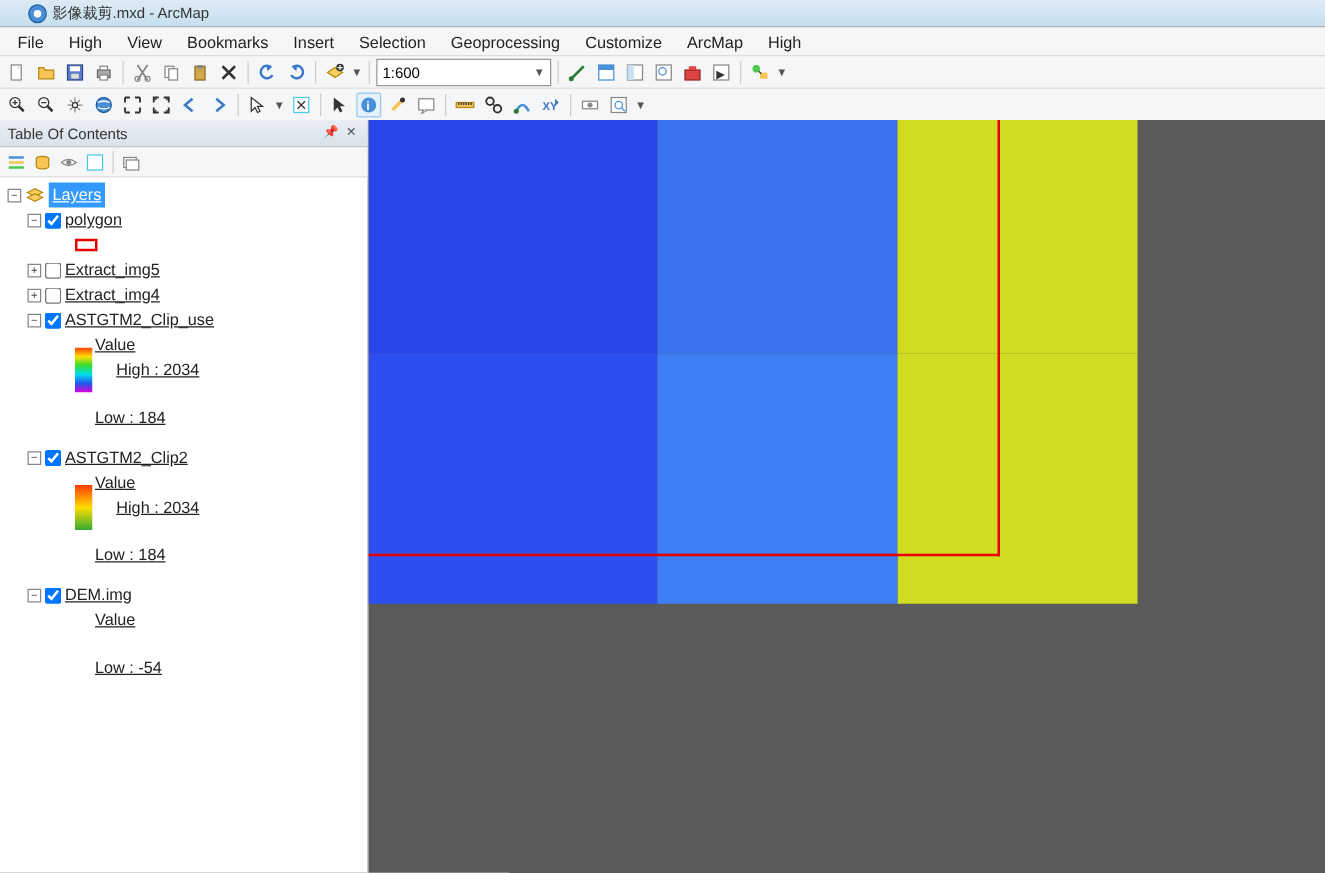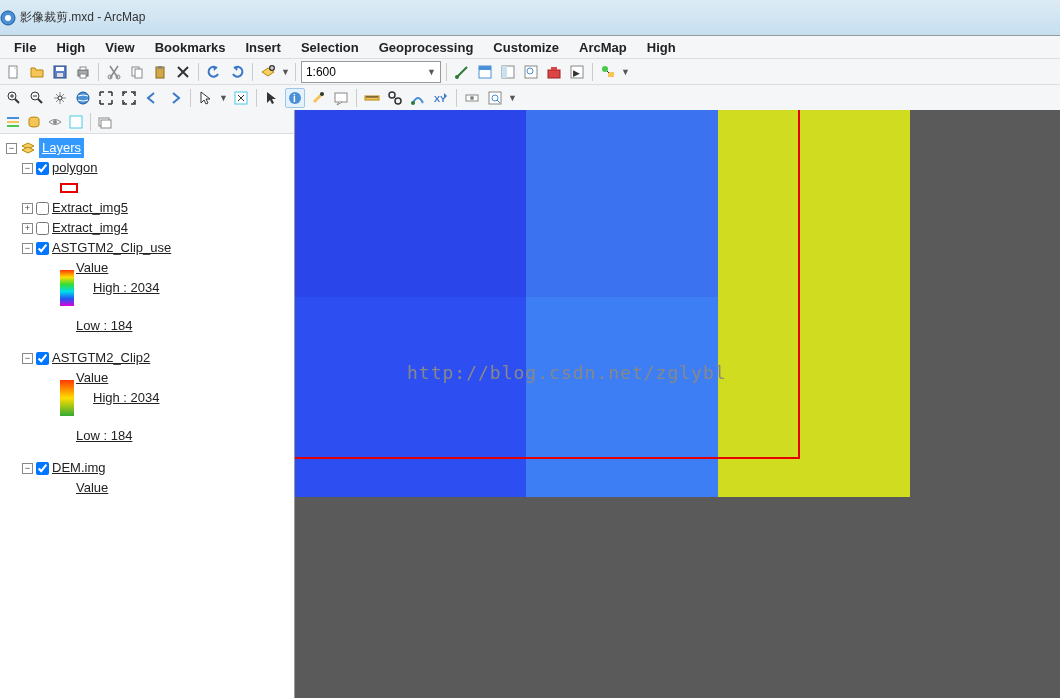--- a/index.html
+++ b/index.html
@@ -1,25 +1,25 @@
 <!DOCTYPE html>
 <html><head>
 <meta charset="utf-8">
 <style>
 * { box-sizing: border-box; margin: 0; padding: 0; font-family: "Segoe UI", Tahoma, sans-serif; }
 body { width: 1060px; height: 698px; background: #fff; overflow: hidden; font-size: 12px; }
 
 
-.titlebar { height: 36px; background: linear-gradient(#dcebf4,#c6dff0); display: flex; align-items: center; padding: 0 0; color: #333; border-bottom: 1px solid #999; }
+.titlebar { height: 22px; background: linear-gradient(#dcebf4,#c6dff0); display: flex; align-items: center; padding: 0 22px; color: #333; border-bottom: 1px solid #999; }
 .titlebar .app-icon { width: 16px; height: 16px; margin-right: 4px; }
 .titlebar .title { font-size: 12px; }
 
 
 .menubar { height: 22px; background: #f5f6f7; display: flex; align-items: center; padding: 0 4px; font-size: 13px; color: #222; }
-.menubar span { padding: 2px 10px; cursor: default; font-weight: bold; }
+.menubar span { padding: 2px 10px; cursor: default; }
 
 
 .toolbar { height: 26px; background: #f5f6f7; border-top: 1px solid #ddd; display: flex; align-items: center; padding: 0 4px; gap: 3px; }
 .tbtn { width: 20px; height: 20px; display: flex; align-items: center; justify-content: center; border: 1px solid transparent; border-radius: 2px; cursor: default; }
 .tbtn svg { width: 16px; height: 16px; }
 .tsep { width: 1px; height: 18px; background: #ccc; margin: 0 2px; }
 .scale-box { width: 140px; height: 22px; border: 1px solid #999; background: #fff; display: flex; align-items: center; padding: 0 4px; font-size: 12px; }
 .dropdown-arrow { margin-left: auto; font-size: 9px; color: #555; }
 
 
@@ -328,20 +328,26 @@
         <circle cx="8" cy="8" r="3" fill="none" stroke="#4a90d9"></circle>
         <path d="M10 10 L13 13" stroke="#4a90d9"></path>
       </svg>
     </div>
   <span style="font-size:9px;color:#555;">▼</span>
 </div>
 
 <div class="main">
 
   <div class="toc">
+    <div class="toc-header">
+      <span>Table Of Contents</span>
+      <span class="spacer"></span>
+      <span class="hdr-btn">📌</span>
+      <span class="hdr-btn">✕</span>
+    </div>
     <div class="toc-toolbar">
       <div class="tbtn">
           <svg viewBox="0 0 16 16">
             <rect x="2" y="3" width="12" height="2" fill="#4a90d9"></rect>
             <rect x="2" y="7" width="12" height="2" fill="#f5c557"></rect>
             <rect x="2" y="11" width="12" height="2" fill="#4ac94a"></rect>
           </svg>
         </div>
       <div class="tbtn">
           <svg viewBox="0 0 16 16">
@@ -458,33 +464,35 @@
       <div style="height:12px;"></div>
 
       <div class="tree-row indent1">
         <span class="expander">−</span>
         <input type="checkbox" class="chk" checked="" style="">
         <span class="lbl">DEM.img</span>
       </div>
       <div class="tree-row indent4">
           <span class="lbl">Value</span>
         </div>
+      <div class="tree-row indent4" style="margin-top:18px;">
+          <span class="lbl">Low : -54</span>
+        </div>
     </div>
   </div>
 
   <div class="mapview">
     <div class="mapcontent">
 
       <div class="cell" style="left:0;   top:0;   width:231px; height:187px; background:#2a46ea;"></div>
       <div class="cell" style="left:231px;top:0;   width:192px; height:187px; background:#3a72f0;"></div>
       <div class="cell" style="left:423px;top:0;   width:192px; height:187px; background:#cfdc20;"></div>
       <div class="cell" style="left:0;   top:187px;width:231px; height:160px; background:#2d4ff2;"></div>
       <div class="cell" style="left:231px;top:187px;width:192px; height:160px; background:#3e7ef4;"></div>
       <div class="cell" style="left:423px;top:187px;width:192px; height:200px; background:#cfdc20;"></div>
       <div class="cell" style="left:0;   top:347px;width:231px; height:40px; background:#2d4ff2;"></div>
       <div class="cell" style="left:231px;top:347px;width:192px; height:40px; background:#3e7ef4;"></div>
 
       <div class="polyline" style="left:0; top:0; width:505px; height:349px; border-left:none; border-top:none;"></div>
 
-      <div class="watermark">http://blog.csdn.net/zglybl</div>
     </div>
   </div>
 </div>
 
 </body></html>

